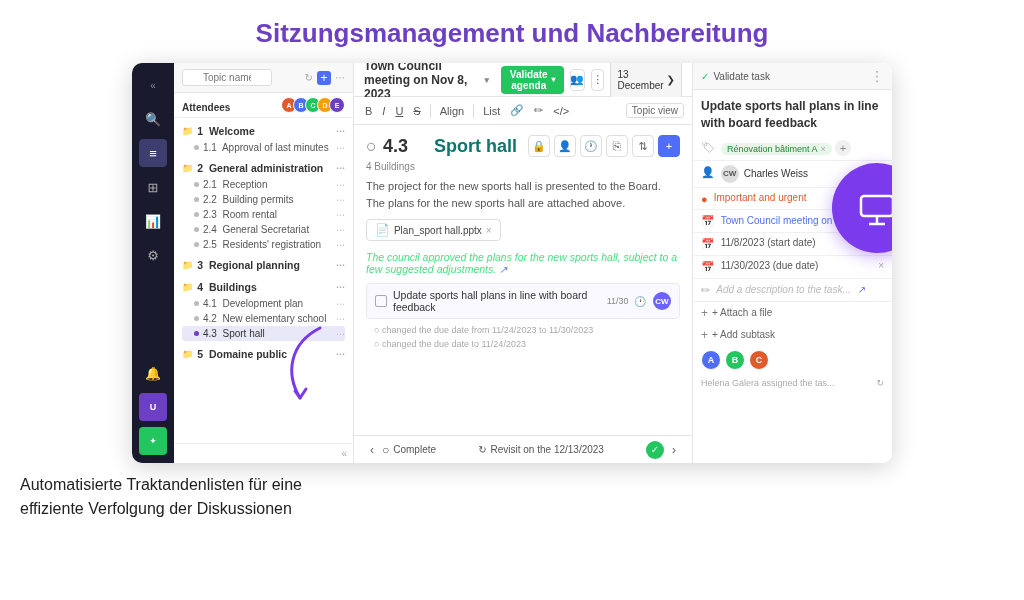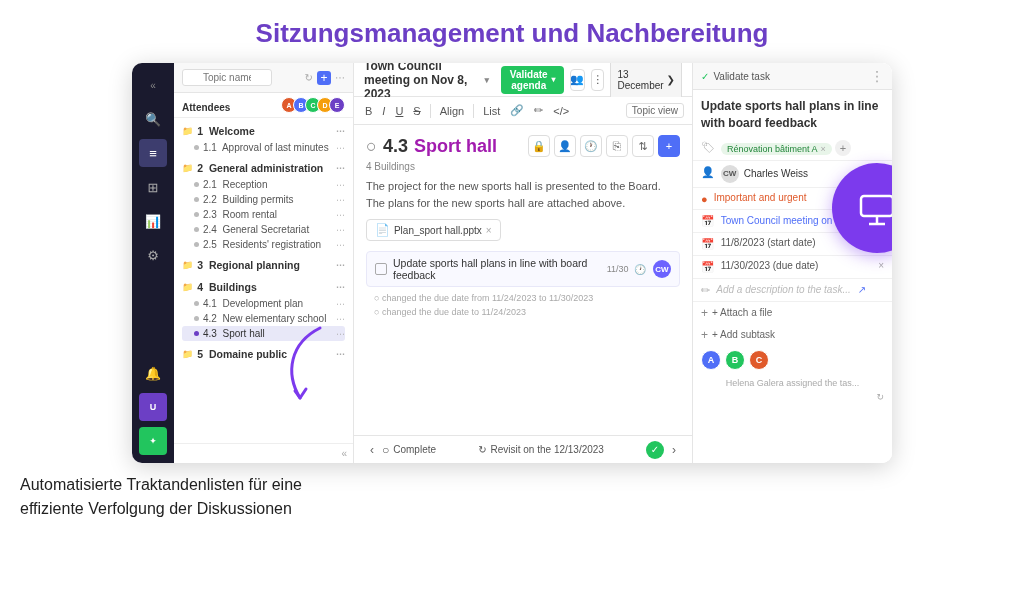--- a/index.html
+++ b/index.html
@@ -292,21 +292,22 @@
       margin-bottom: 4px;
     }
     .topic-num {
       font-size: 18px;
       font-weight: 700;
       color: #333;
     }
     .topic-name {
       font-size: 18px;
       font-weight: 600;
-      color: #a21caf;
+      color: #0f766e;
+      margin-left: 20px;
     }
     .topic-icons {
       display: flex;
       gap: 4px;
       margin-left: auto;
       align-items: center;
     }
     .topic-icon-btn {
       width: 22px;
       height: 22px;
@@ -569,21 +570,20 @@
       cursor: pointer;
     }
     .action-plus { color: #888; font-size: 12px; }
     .activity-row {
       padding: 4px 8px;
       font-size: 9px;
       color: #aaa;
       display: flex;
       align-items: center;
       gap: 4px;
-      flex-direction: column;
     }
 
     
     .purple-circle {
       position: absolute;
       right: -30px;
       top: 100px;
       width: 90px;
       height: 90px;
       border-radius: 50%;
@@ -811,20 +811,24 @@
             <div class="topic-icon-btn blue">+</div>
           </div>
         </div>
         <div class="section-label">4 Buildings</div>
         <p class="description-text">The project for the new sports hall is presented to the Board. The plans for the new sports hall are attached above.</p>
         <div class="file-chip">
           <span class="file-icon">📄</span>
           <span>Plan_sport hall.pptx</span>
           <span style="color:#aaa;font-size:10px;">×</span>
         </div>
+        <p class="suggestion-text">
+          <span>The council approved the plans for the new sports hall, subject to a few suggested adjustments.</span>
+          <span style="color:#4f6ef7;font-size:10px;cursor:pointer;"> ↗</span>
+        </p>
         
         <div class="task-row">
           <div class="task-checkbox"></div>
           <span class="task-text">Update sports hall plans in line with board feedback</span>
           <span class="task-progress">11/30</span>
           <span style="font-size:10px;color:#aaa;">🕐</span>
           <div class="task-avatar">CW</div>
         </div>
         <div class="change-log">
           <div>○ <span>changed the due date from 11/24/2023 to 11/30/2023</span></div>

